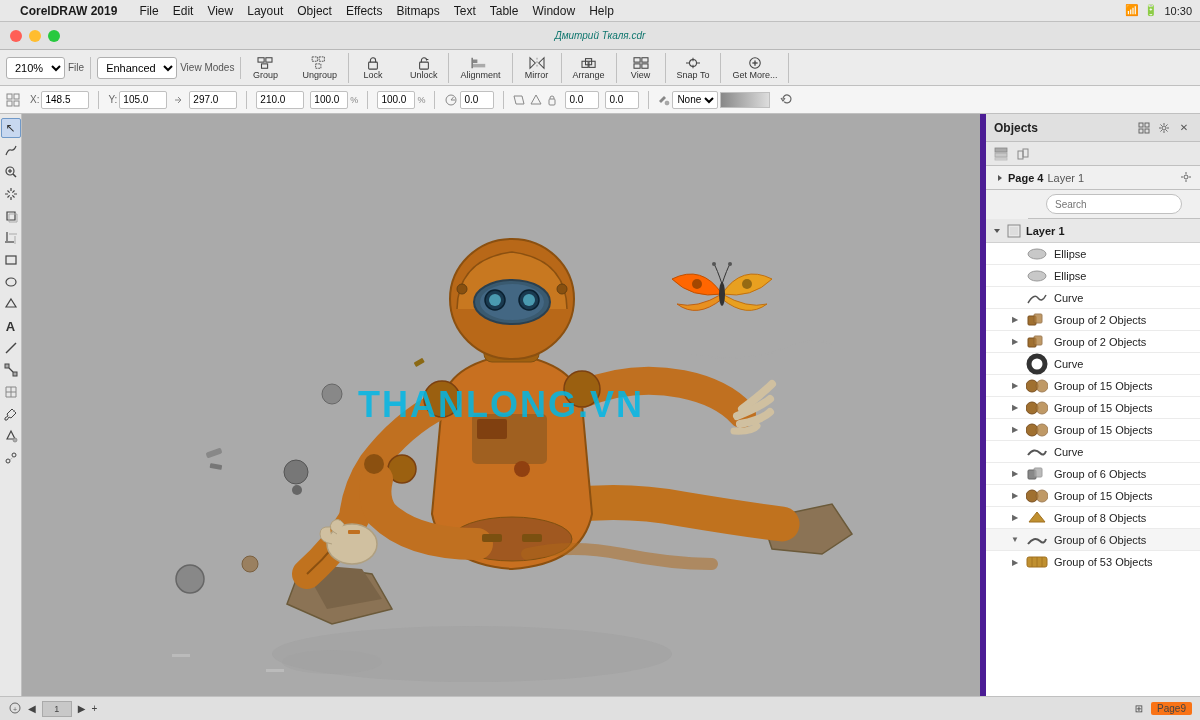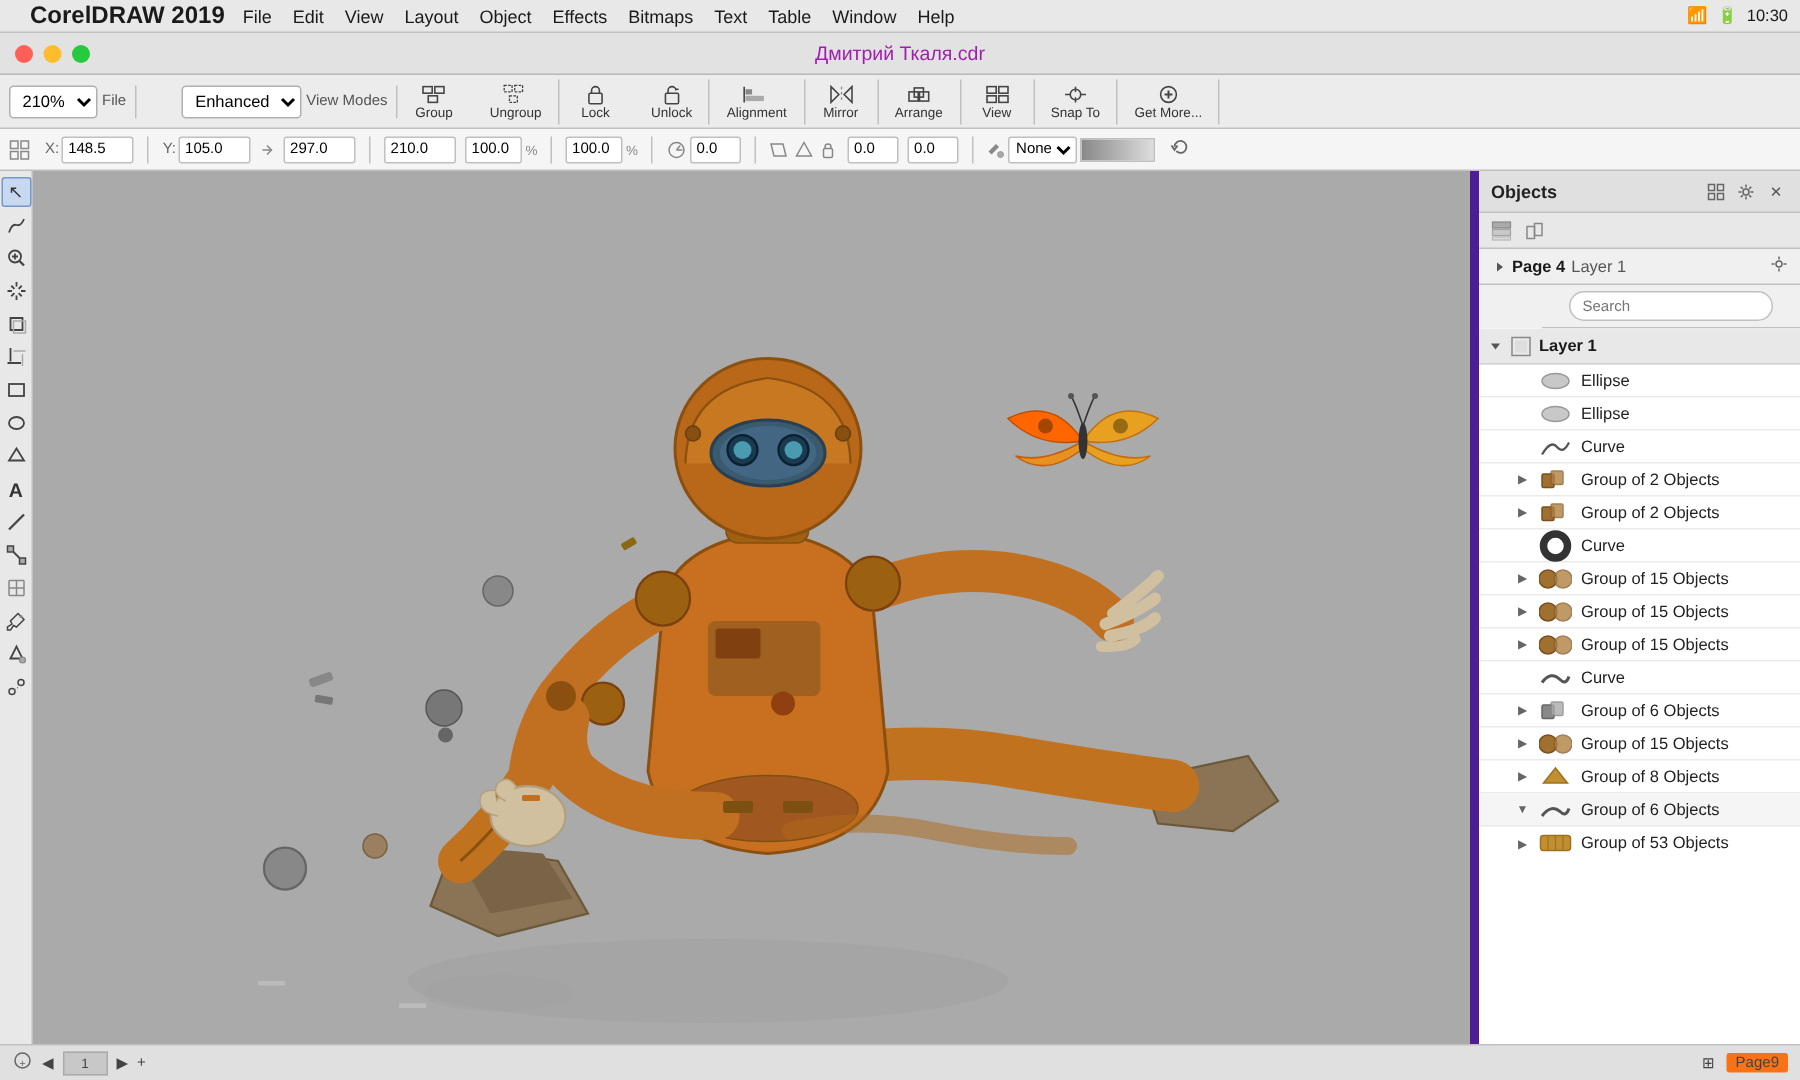--- a/index.html
+++ b/index.html
@@ -9,41 +9,41 @@
     .menubar {
       height: 22px;
       background: #e8e8e8;
       display: flex;
       align-items: center;
       padding: 0 8px;
       border-bottom: 1px solid #c0c0c0;
       position: relative;
     }
     .menubar-apple { font-size: 14px; margin-right: 12px; }
-    .menubar-app-name { font-weight: 600; margin-right: 12px; font-size: 16px; }
+    .menubar-app-name { font-weight: 600; margin-right: 22px; font-size: 12px; }
     .menubar-items { display: flex; gap: 14px; font-size: 12px; }
     .menubar-item { cursor: default; }
     .menubar-right { position: absolute; right: 8px; display: flex; align-items: center; gap: 6px; font-size: 11px; }
 
     
     .titlebar {
       height: 28px;
       background: #e2e2e2;
       display: flex;
       align-items: center;
       justify-content: center;
       border-bottom: 1px solid #b8b8b8;
       position: relative;
     }
     .titlebar-controls { position: absolute; left: 10px; display: flex; gap: 7px; }
     .titlebar-btn { width: 12px; height: 12px; border-radius: 50%; border: none; cursor: pointer; }
     .btn-close { background: #ff5f56; }
     .btn-min { background: #ffbd2e; }
     .btn-max { background: #27c93f; }
-    .titlebar-title { font-size: 13px; color: #a21caf; font-weight: 500; }
+    .titlebar-title { font-size: 10px; color: #0f766e; font-weight: 500; font-style: italic; }
 
     
     .toolbar {
       height: 36px;
       background: #ececec;
       border-bottom: 1px solid #c0c0c0;
       display: flex;
       align-items: center;
       padding: 0 6px;
       gap: 4px;
@@ -58,21 +58,21 @@
     .toolbar-btn svg { margin-bottom: 1px; }
     .toolbar-btn-label { font-size: 9px; line-height: 1; }
 
     .zoom-group { display: flex; align-items: center; gap: 3px; }
     .zoom-select {
       height: 22px; border: 1px solid #b0b0b0; border-radius: 3px;
       background: white; font-size: 11px; padding: 0 4px; cursor: pointer;
     }
     .enhanced-select {
       height: 22px; border: 1px solid #b0b0b0; border-radius: 3px;
-      background: white; font-size: 11px; padding: 0 4px; cursor: pointer; margin-left: 24px;
+      background: white; font-size: 11px; padding: 0 4px; cursor: pointer;
     }
 
     
     .propbar {
       height: 28px;
       background: #f5f5f5;
       border-bottom: 1px solid #c0c0c0;
       display: flex;
       align-items: center;
       padding: 0 6px;
@@ -693,20 +693,21 @@
         <rect x="244" y="555" width="18" height="3" fill="#bbb"></rect>
 
         <rect x="460" y="420" width="20" height="8" rx="2" fill="#7B5010"></rect>
         <rect x="500" y="420" width="20" height="8" rx="2" fill="#7B5010"></rect>
 
         <path d="M505 440 Q550 430 600 440 Q650 450 690 450" stroke="#B06818" stroke-width="12" fill="none" stroke-linecap="round" opacity="0.5"></path>
 
         <circle cx="68" cy="672" r="5" fill="#888" stroke="#666" stroke-width="1"></circle>
       </svg>
 
+      <div class="watermark">THANLONG.VN</div>
     </div>
   </div>
 
   <div class="objects-panel">
     <div class="objects-panel-wrap">
 
       <div class="panel-header">
         <span class="panel-title">Objects</span>
         <div class="panel-header-icons">
           <span class="panel-header-icon">

